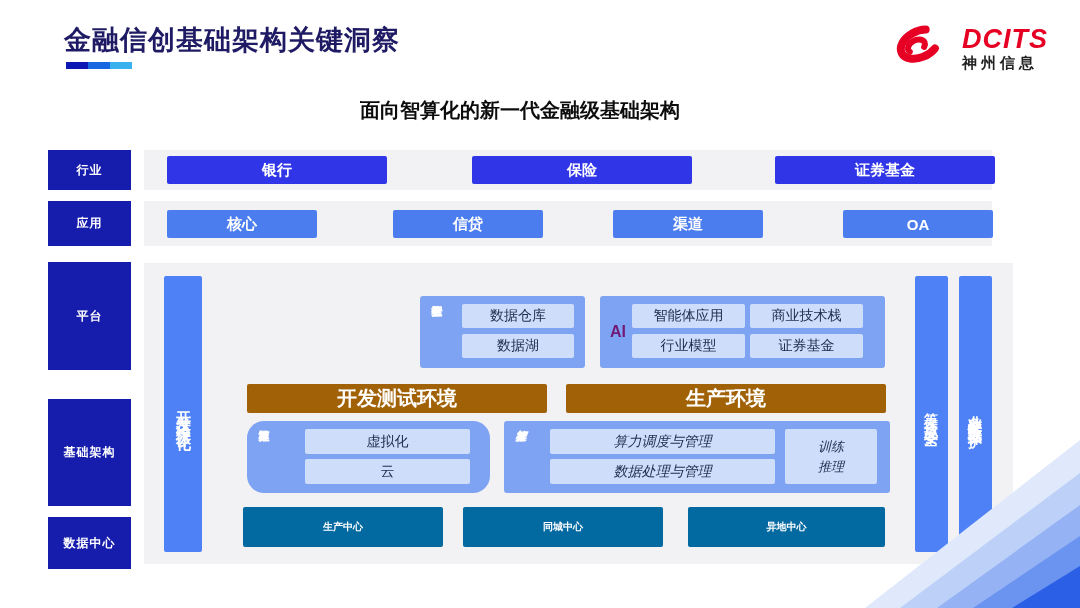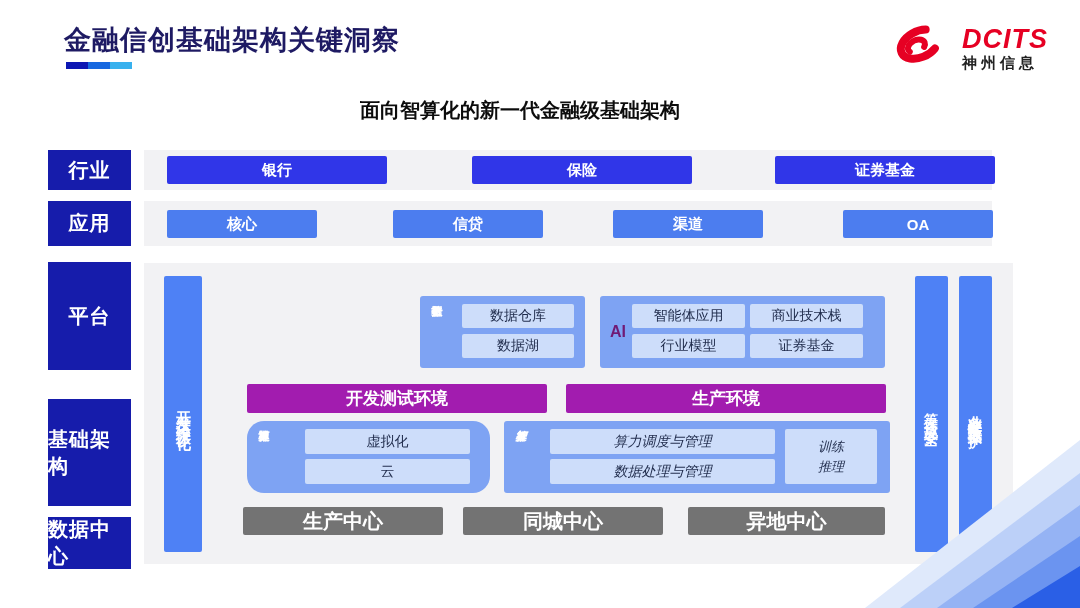--- a/index.html
+++ b/index.html
@@ -13,21 +13,21 @@
   .underline span{flex:1;height:100%;}
   .u1{background:#0d17b3;}.u2{background:#1668e0;}.u3{background:#38b1ee;}
   .logo{right:32px;top:18px;display:flex;align-items:center;gap:8px;}
   .logo-text{display:flex;flex-direction:column;line-height:1.1;}
   .logo-brand{font-size:27px;font-weight:800;font-style:italic;color:#e60023;letter-spacing:1px;}
   .logo-company{font-size:15px;font-weight:bold;color:#222;letter-spacing:4px;}
 
   .subtitle{left:140px;top:97px;width:760px;text-align:center;font-size:20px;font-weight:bold;color:#0c0c0c;}
 
   
-  .rail{left:48px;width:83px;background:#161cab;color:#fff;font-size:20px;font-weight:bold;
+  .rail{left:48px;width:83px;background:#161cab;color:#fff;font-size:12px;font-weight:bold;
         display:flex;align-items:center;justify-content:center;letter-spacing:1px;}
   .rail1{top:150px;height:40px;}
   .rail2{top:201px;height:45px;}
   .rail3{top:262px;height:108px;}
   .rail4{top:399px;height:107px;}
   .rail5{top:517px;height:52px;}
 
   
   .strip{left:144px;width:848px;background:#f2f2f4;}
   .strip1{top:150px;height:40px;}
@@ -39,23 +39,23 @@
 
   
   .panel{left:144px;top:263px;width:869px;height:301px;background:#f2f2f4;}
   .vbar{position:absolute;background:#4e81f5;color:#fff;display:flex;align-items:center;justify-content:center;
         writing-mode:vertical-rl;text-orientation:upright;font-weight:bold;letter-spacing:4px;border-radius:2px;}
   .group{position:absolute;background:#7ea3f3;border-radius:3px;}
   .glabel{position:absolute;color:#fff;font-weight:bold;writing-mode:vertical-rl;text-orientation:upright;
           font-size:13px;letter-spacing:1px;top:0;bottom:0;display:flex;align-items:center;}
   .chip{position:absolute;background:#cdddfa;color:#1e2a4a;font-size:14px;display:flex;align-items:center;
         justify-content:center;border-radius:2px;}
-  .envbar{position:absolute;height:29px;background:#a21caf;color:#fff;font-size:17px;font-weight:bold;
+  .envbar{position:absolute;height:29px;background:#a16207;color:#fff;font-size:20px;font-weight:bold;
           display:flex;align-items:center;justify-content:center;border-radius:2px;}
-  .center-btn{position:absolute;top:244px;height:28px;background:#737373;color:#fff;font-size:20px;
+  .center-btn{position:absolute;top:244px;height:40px;background:#0369a1;color:#fff;font-size:10px;
           font-weight:bold;display:flex;align-items:center;justify-content:center;border-radius:2px;}
   .ai-label{position:absolute;left:10px;top:0;bottom:0;display:flex;align-items:center;color:#701a75;
           font-size:16px;font-weight:bold;}
   .side-box{position:absolute;background:#cdddfa;color:#1e2a4a;font-size:13px;display:flex;flex-direction:column;
           align-items:center;justify-content:center;line-height:1.5;border-radius:2px;}
 
   
   .tri{position:absolute;right:0;bottom:0;clip-path:polygon(100% 0,100% 100%,0 100%);}
   .t1{width:215px;height:168px;background:#dfe9fb;}
   .t2{width:180px;height:135px;background:#bcd0f8;}

